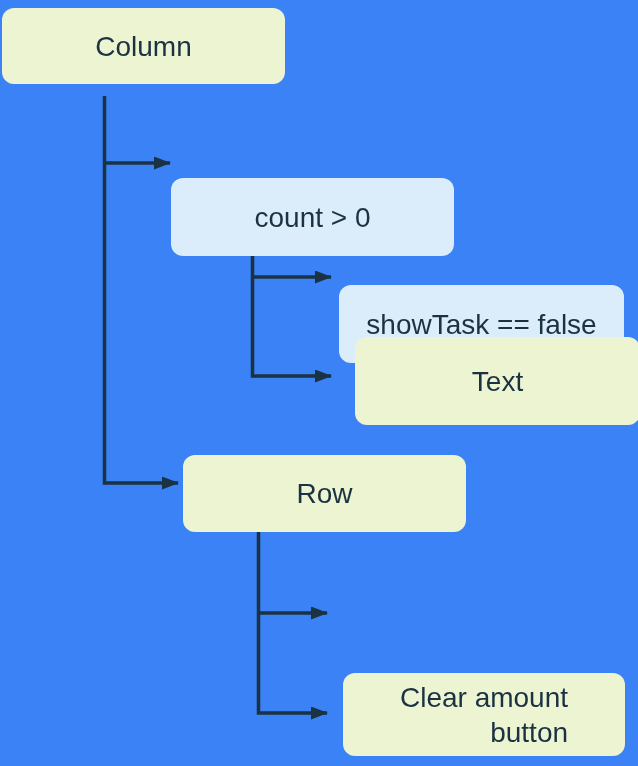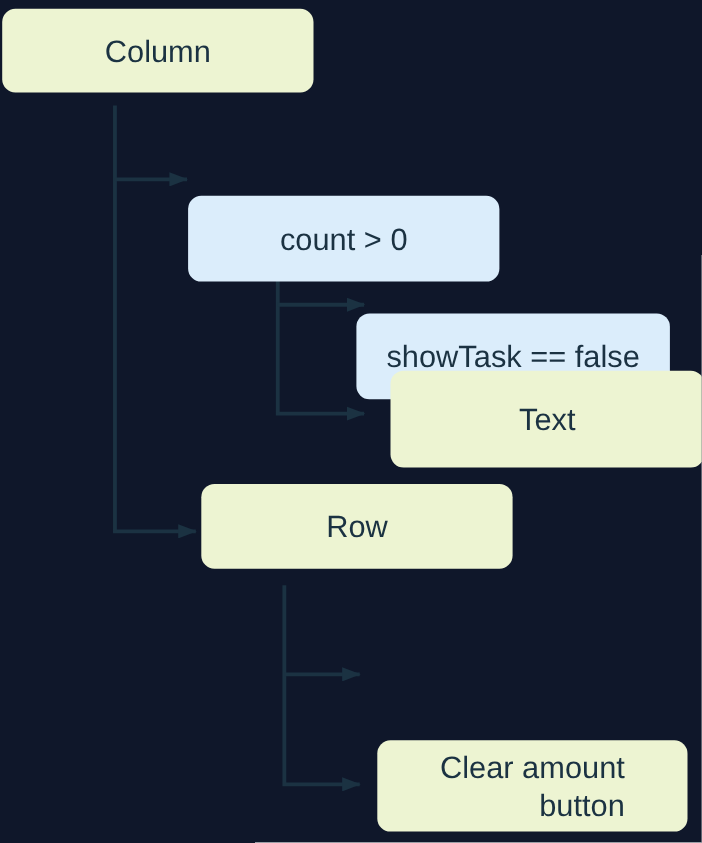--- a/index.html
+++ b/index.html
@@ -5,21 +5,21 @@
   :root{
     --widget-fill:#edf4d2;
     --condition-fill:#dbedfb;
     --ink:#1b3242;
   }
   html,body{margin:0;padding:0;background:#ffffff;}
   .canvas{
     position:relative;
     width:638px;
     height:766px;
-    background:#0f172a;
+    background:#3b82f6;
     font-family:"Liberation Sans", sans-serif;
     overflow:hidden;
   }
   .edges{
     position:absolute;
     left:0;top:0;
     width:638px;height:766px;
   }
   .node{
     position:absolute;
@@ -31,23 +31,23 @@
     font-size:28px;
     line-height:1.25;
     white-space:pre-line;
     color:var(--ink);
   }
   .node.widget{background:var(--widget-fill);}
   .node.condition{background:var(--condition-fill);margin-top:47px;}
 
   #n-column   {left:2px;   top:8px;   width:283px; height:76px;}
   #n-count    {left:171px; top:131px; width:283px; height:78px;}
-  #n-showtask {left:324px; top:238px; width:285px; height:78px;}
+  #n-showtask {left:339px; top:238px; width:285px; height:78px;}
   #n-text     {left:355px; top:337px; width:285px; height:88px;}
-  #n-row      {left:183px; top:440px; width:283px; height:77px;}
+  #n-row      {left:183px; top:455px; width:283px; height:77px;}
   #n-addone   {left:343px; top:573px; width:282px; height:78px;}
   #n-clear    {left:343px; top:673px; width:282px; height:83px;text-align:right;}
 </style>
 </head>
 <body>
 
 <div class="canvas">
 
   <svg class="edges" viewBox="0 0 638 766" xmlns="http://www.w3.org/2000/svg" aria-hidden="true">
     <defs>

